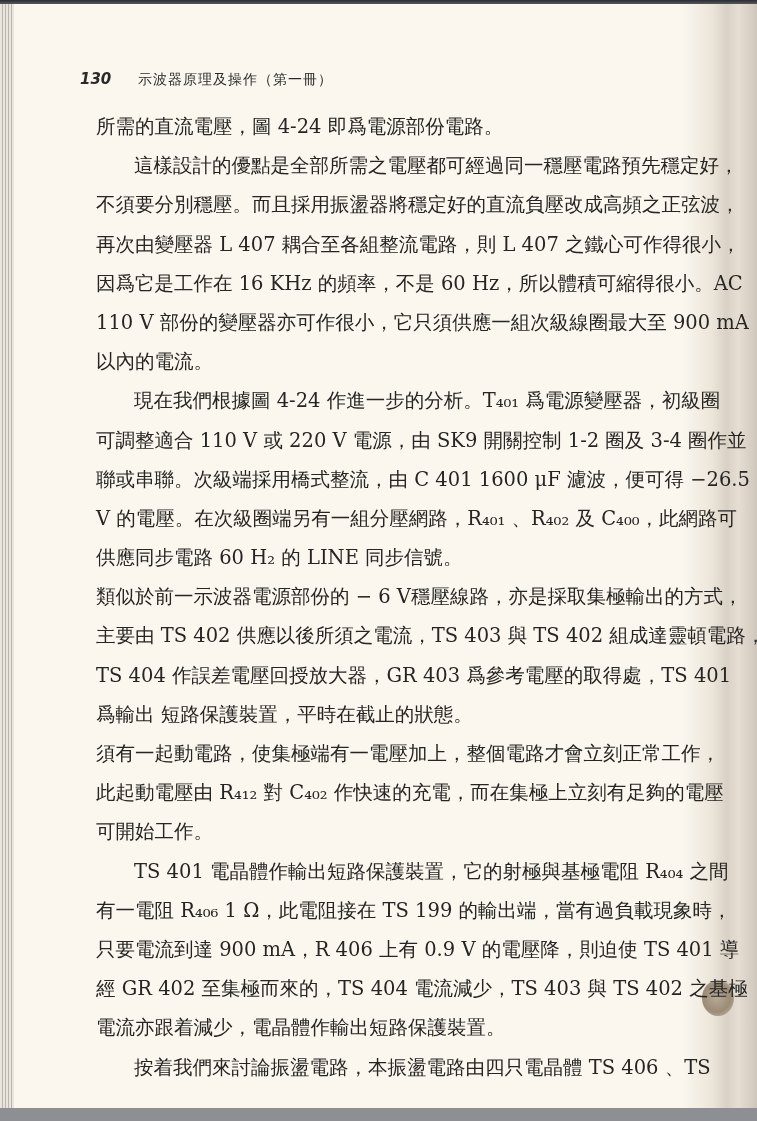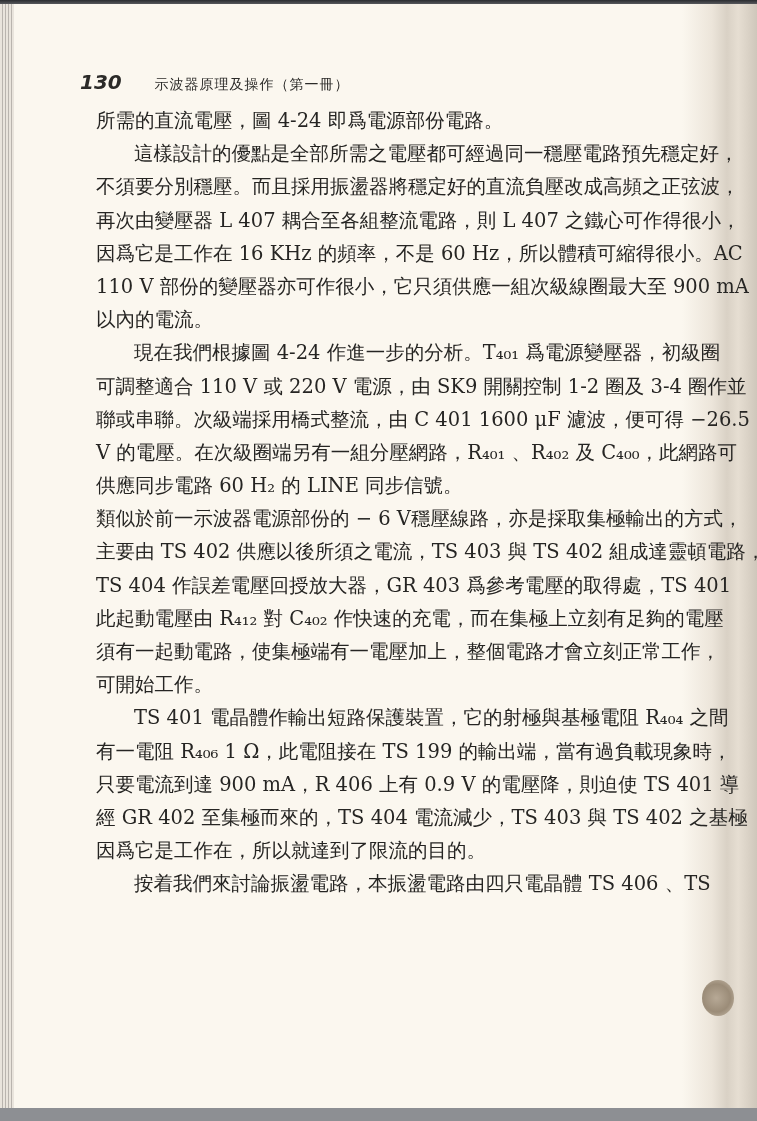--- a/index.html
+++ b/index.html
@@ -28,28 +28,28 @@
     position: absolute; left: 688px; top: 976px; width: 32px; height: 36px;
     border-radius: 50%;
     background: radial-gradient(circle at 45% 50%, #b7a996 0%, #9b8c78 55%, #cbbfae 100%);
   }
   .header {
     position: absolute; left: 80px; top: 70px;
     font-size: 15px; color: #2b2a28; white-space: nowrap;
   }
   .header .page-num {
     font-family: "DejaVu Sans", sans-serif; font-weight: bold; font-style: italic;
-    font-size: 20px; margin-right: 28px;
+    font-size: 15px; margin-right: 22px;
   }
   .header .running-title { font-size: 14px; letter-spacing: 1px; margin-top: 44px; }
   .body-text {
     position: absolute; left: 96px; top: 104px; width: 600px;
     color: #262523; font-size: 19.5px; line-height: 33.2px;
   }
-  .line { white-space: nowrap; display: block; height: 33.2px; }
+  .line { white-space: nowrap; display: block; height: 33.2px; margin-top: 6px; }
   .indent { padding-left: 38px; }
   .bottom-edge {
     position: absolute; left: 0; top: 1108px; width: 757px; height: 13px;
     background: #8d8f93;
   }
 </style>
 </head>
 <body>
 
 <div class="top-shadow"></div>
@@ -75,24 +75,25 @@
   <span class="line">110 V 部份的變壓器亦可作很小，它只須供應一組次級線圈最大至 900 mA</span>
   <span class="line">以內的電流。</span>
   <span class="line indent">現在我們根據圖 4-24 作進一步的分析。T₄₀₁ 爲電源變壓器，初級圈</span>
   <span class="line">可調整適合 110 V 或 220 V 電源，由 SK9 開關控制 1-2 圈及 3-4 圈作並</span>
   <span class="line">聯或串聯。次級端採用橋式整流，由 C 401 1600 μF 濾波，便可得 −26.5</span>
   <span class="line">V 的電壓。在次級圈端另有一組分壓網路，R₄₀₁ 、R₄₀₂ 及 C₄₀₀，此網路可</span>
   <span class="line">供應同步電路 60 H₂ 的 LINE 同步信號。</span>
   <span class="line">類似於前一示波器電源部份的 − 6 V穩壓線路，亦是採取集極輸出的方式，</span>
   <span class="line">主要由 TS 402 供應以後所須之電流，TS 403 與 TS 402 組成達靈頓電路，</span>
   <span class="line">TS 404 作誤差電壓回授放大器，GR 403 爲參考電壓的取得處，TS 401</span>
+  <span class="line">爲輸出 短路保護裝置，平時在截止的狀態。</span>
+  <span class="line">須有一起動電路，使集極端有一電壓加上，整個電路才會立刻正常工作，</span>
   <span class="line">此起動電壓由 R₄₁₂ 對 C₄₀₂  作快速的充電，而在集極上立刻有足夠的電壓</span>
-  <span class="line">須有一起動電路，使集極端有一電壓加上，整個電路才會立刻正常工作，</span>
   <span class="line">可開始工作。</span>
   <span class="line indent">TS 401 電晶體作輸出短路保護裝置，它的射極與基極電阻 R₄₀₄ 之間</span>
   <span class="line">有一電阻 R₄₀₆ 1 Ω，此電阻接在 TS 199  的輸出端，當有過負載現象時，</span>
   <span class="line">只要電流到達 900 mA，R 406 上有 0.9 V 的電壓降，則迫使 TS 401  導</span>
   <span class="line">經 GR 402 至集極而來的，TS 404 電流減少，TS 403 與 TS 402 之基極</span>
-  <span class="line">因爲它是工作在，所以就達到了限流的目的。</span>
+  <span class="line">電流亦跟着減少，電晶體作輸出短路保護裝置。</span>
   <span class="line indent">按着我們來討論振盪電路，本振盪電路由四只電晶體 TS 406 、TS</span>
 </div>
 
 <div class="bottom-edge"></div>
 
 </body></html>

